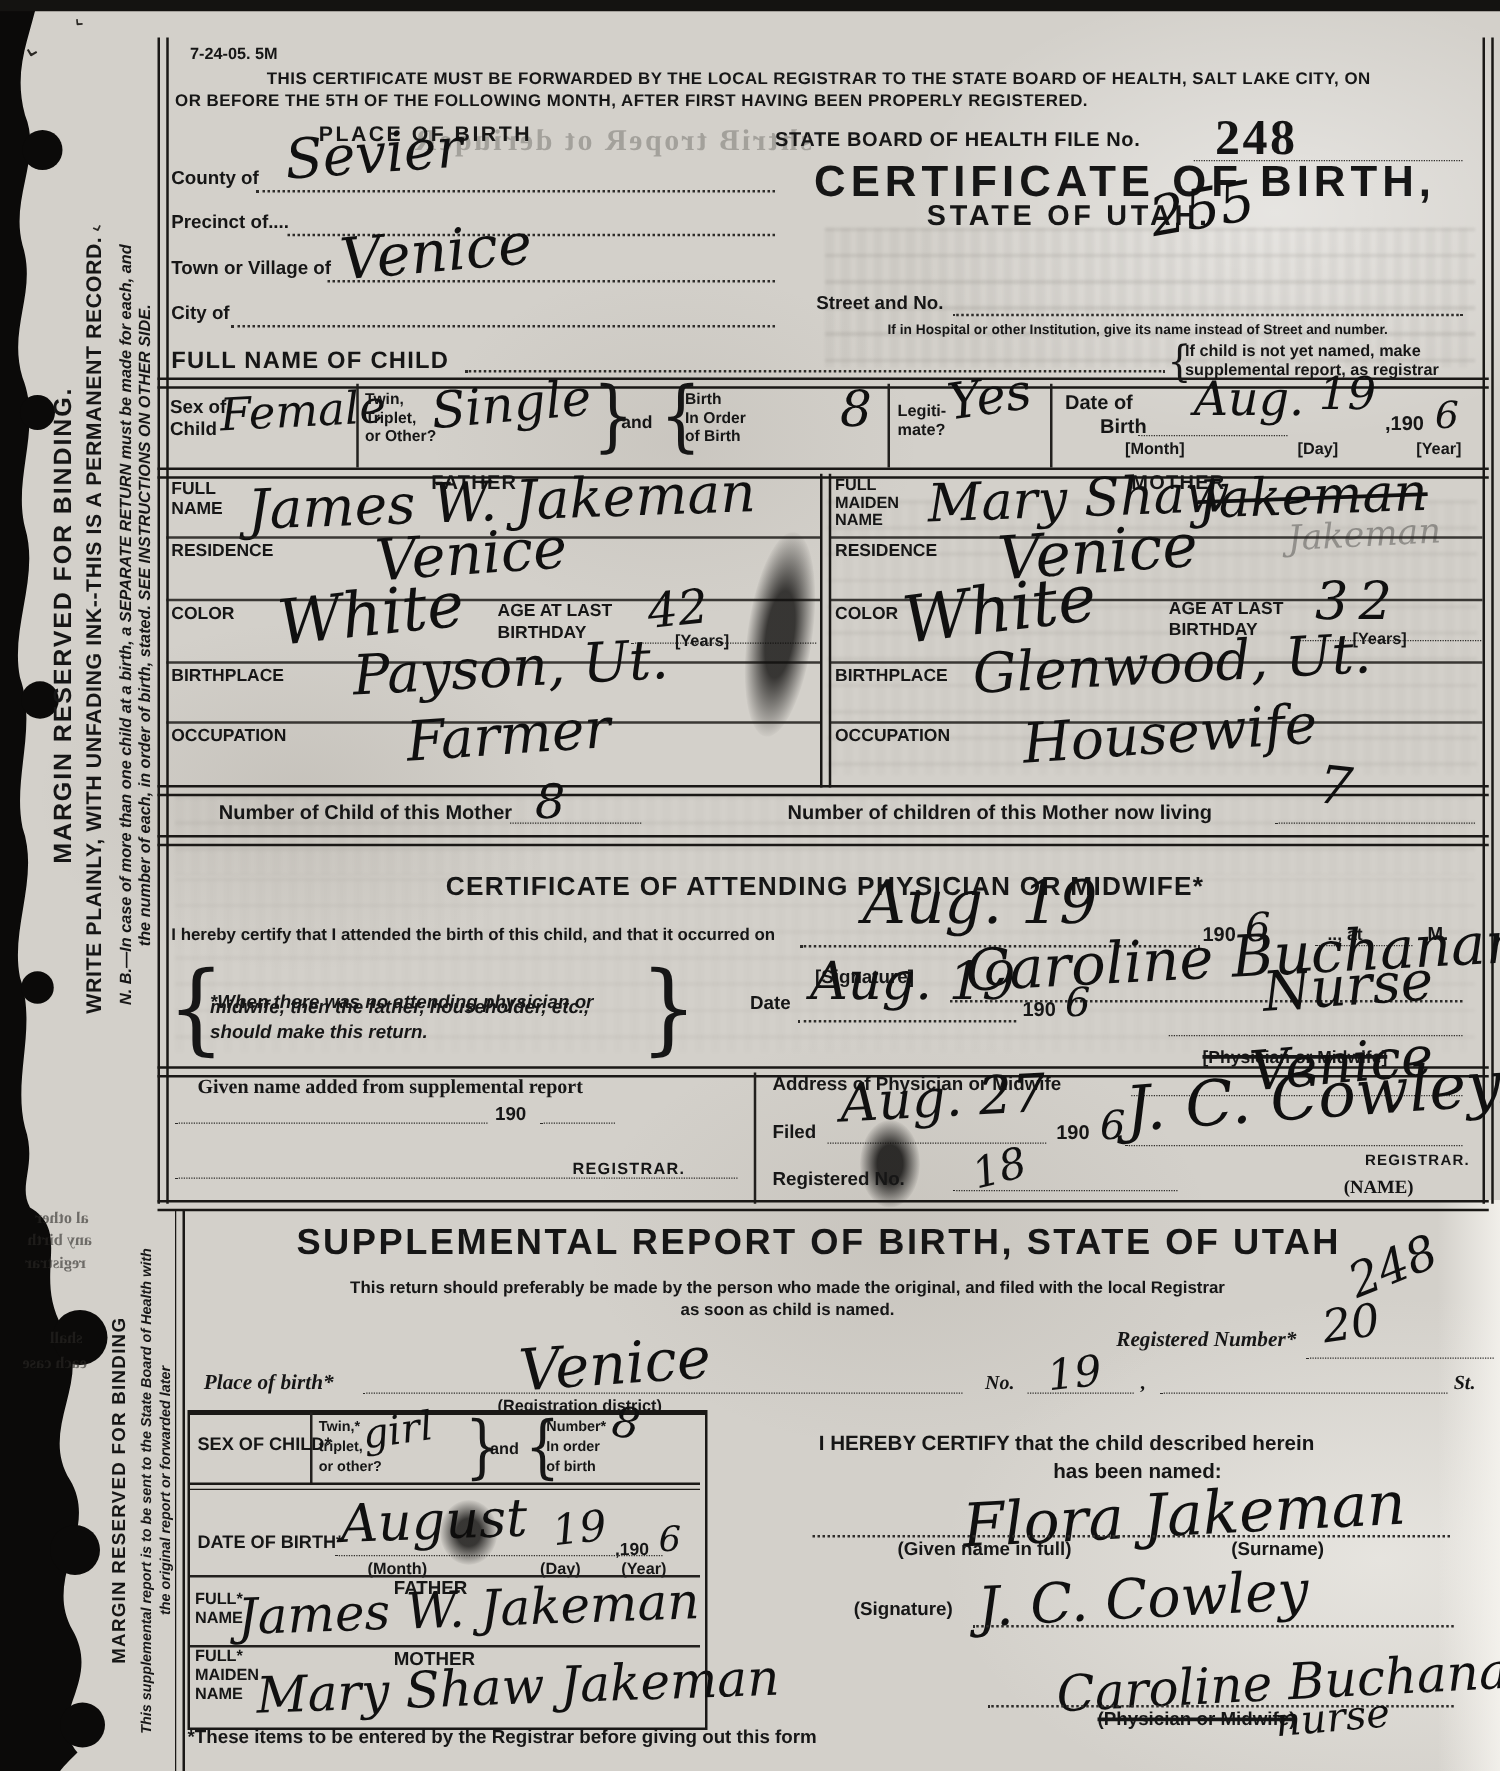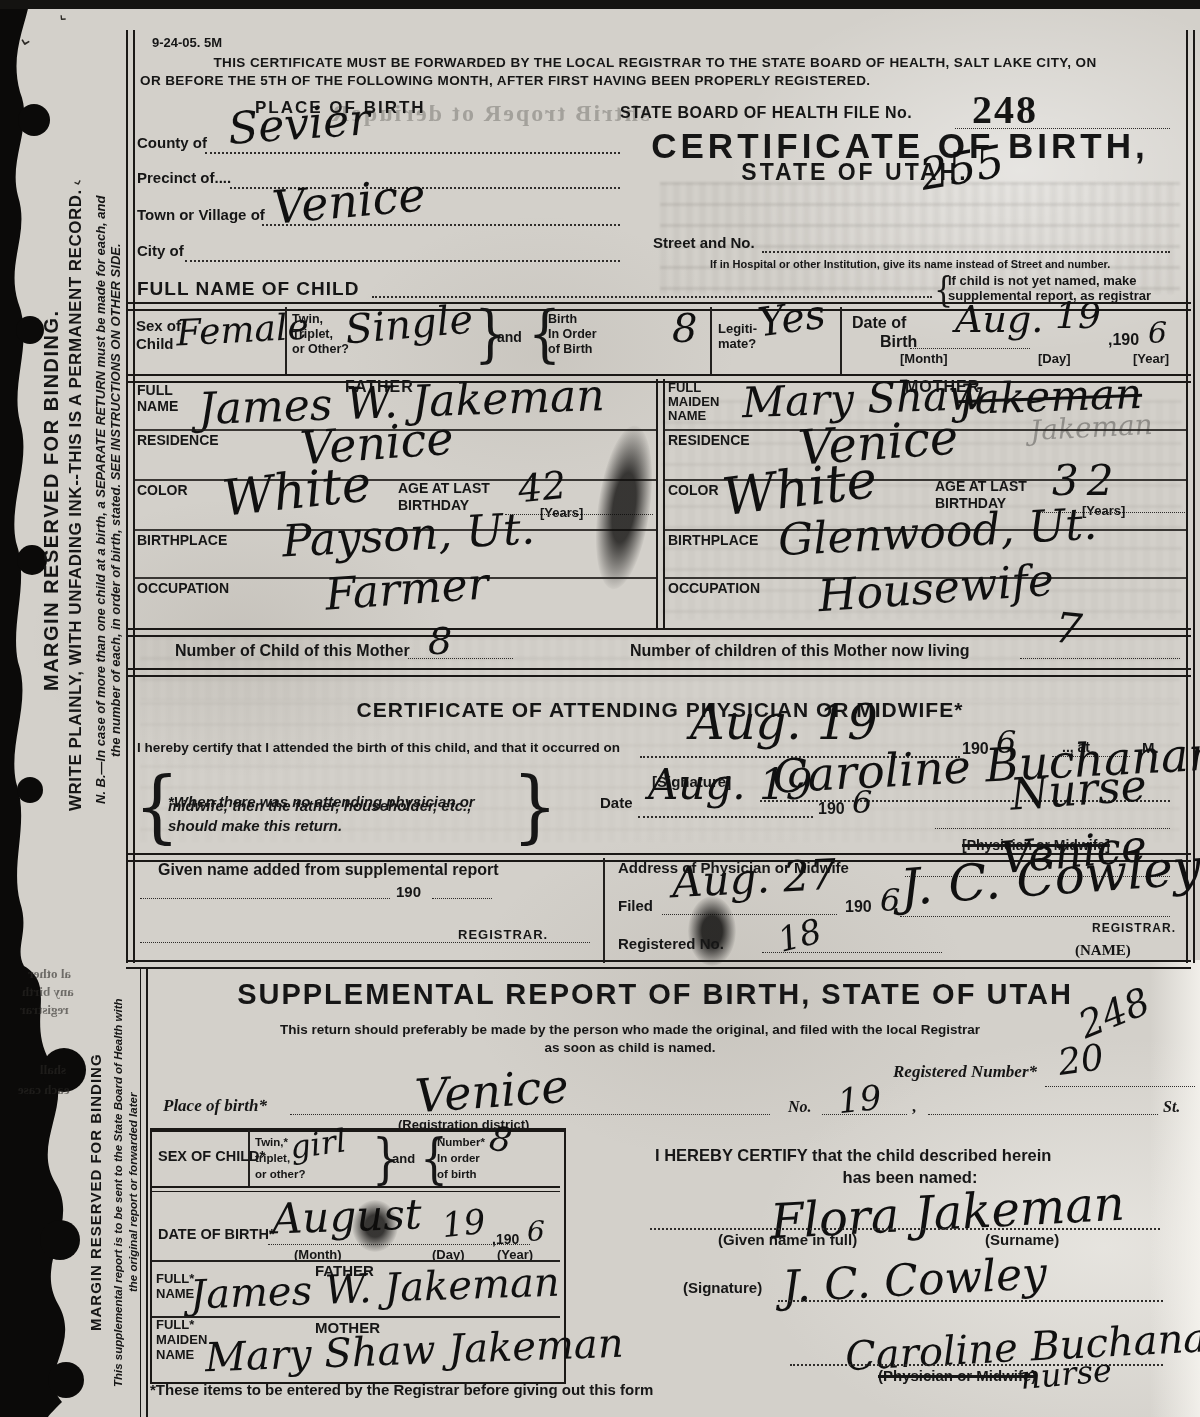--- a/index.html
+++ b/index.html
@@ -64,21 +64,21 @@
   <div class="mirror" style="left:330px;top:100px;font-size:24px;opacity:.28;letter-spacing:2px;">shtriB tropeR ot deriuqeR</div>
 
   <div class="vert lbl" style="left:40px;top:70px;height:860px;font-size:20px;letter-spacing:1.5px;">MARGIN RESERVED FOR BINDING.</div>
   <div class="vert lbl" style="left:66px;top:70px;height:860px;font-size:17px;letter-spacing:.5px;">WRITE PLAINLY, WITH UNFADING INK--THIS IS A PERMANENT RECORD.</div>
   <div class="vert lbl it" style="left:94px;top:70px;height:860px;font-size:13px;">N. B.—In case of more than one child at a birth, a SEPARATE RETURN must be made for each, and</div>
   <div class="vert lbl it" style="left:109px;top:70px;height:860px;font-size:13px;">the number of each, in order of birth, stated.  SEE INSTRUCTIONS ON OTHER SIDE.</div>
 
   <div class="vdbl" style="left:126px;top:30px;height:933px;"></div>
   <div class="vdbl" style="left:1186px;top:30px;height:933px;"></div>
 
-  <div class="lbl" style="left:152px;top:36px;font-size:13px;">9-24-05. 5M</div>
+  <div class="lbl" style="left:152px;top:36px;font-size:13px;">7-24-05. 5M</div>
   <div class="lbl ctr" style="left:140px;top:55px;width:1030px;font-size:13.5px;letter-spacing:.4px;">THIS CERTIFICATE MUST BE FORWARDED BY THE LOCAL REGISTRAR TO THE STATE BOARD OF HEALTH, SALT LAKE CITY, ON</div>
   <div class="lbl" style="left:140px;top:73px;font-size:13.5px;letter-spacing:.4px;">OR BEFORE THE 5TH OF THE FOLLOWING MONTH, AFTER FIRST HAVING BEEN PROPERLY REGISTERED.</div>
 
   <div class="lbl" style="left:255px;top:98px;font-size:17px;letter-spacing:2px;">PLACE OF BIRTH</div>
   <div class="lbl" style="left:620px;top:104px;font-size:16px;letter-spacing:.5px;">STATE BOARD OF HEALTH FILE No.</div>
   <div class="abs ser" style="left:972px;top:86px;font-size:40px;font-weight:700;letter-spacing:2px;">248</div>
   <div class="dots" style="left:955px;top:128px;width:215px;border-bottom-width:1.5px;"></div>
 
   <div class="lbl" style="left:137px;top:135px;font-size:15px;">County of</div>
   <div class="dots" style="left:205px;top:152px;width:415px;"></div>
@@ -236,21 +236,21 @@
   <div class="hw" style="left:648px;top:764px;font-size:42px;">Aug. 19</div>
   <div class="lbl" style="left:818px;top:800px;font-size:16px;">190</div>
   <div class="hw" style="left:852px;top:786px;font-size:32px;">6</div>
   <div class="hw" style="left:1010px;top:768px;font-size:44px;transform:rotate(-4deg);">Nurse</div>
   <div class="dots" style="left:935px;top:828px;width:235px;border-bottom-width:1.5px;"></div>
   <div class="lbl strike2" style="left:962px;top:838px;font-size:14px;">[Physician or Midwife]</div>
 
   <div class="dbl" style="left:126px;top:853px;width:1065px;"></div>
 
   <div class="vline" style="left:603px;top:858px;height:105px;"></div>
-  <div class="lbl" style="left:158px;top:861px;font-size:16px;">Given name added from supplemental report</div>
+  <div class="lbl" style="left:158px;top:861px;font-size:16px;font-family:Liberation Serif, serif;">Given name added from supplemental report</div>
   <div class="dots" style="left:140px;top:898px;width:250px;border-bottom-width:1.5px;"></div>
   <div class="lbl" style="left:396px;top:884px;font-size:15px;">190</div>
   <div class="dots" style="left:432px;top:898px;width:60px;border-bottom-width:1.5px;"></div>
   <div class="dots" style="left:140px;top:942px;width:450px;border-bottom-width:1.5px;"></div>
   <div class="lbl" style="left:458px;top:928px;font-size:13px;letter-spacing:1px;">REGISTRAR.</div>
 
   <div class="lbl" style="left:618px;top:860px;font-size:15px;">Address of Physician or Midwife</div>
   <div class="dots" style="left:905px;top:876px;width:265px;border-bottom-width:1.5px;"></div>
   <div class="hw" style="left:1000px;top:830px;font-size:44px;transform:rotate(-5deg);">Venice</div>
   <div class="lbl" style="left:618px;top:898px;font-size:15px;">Filed</div>

